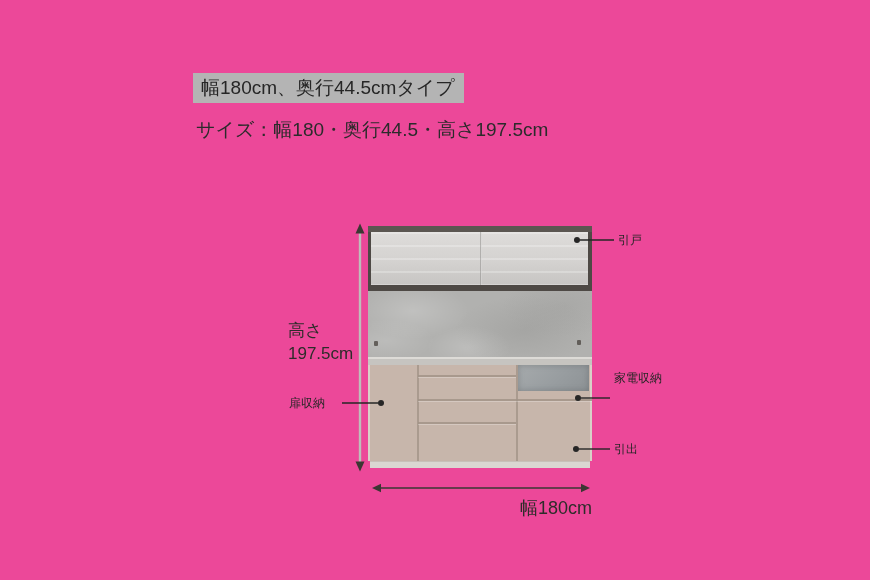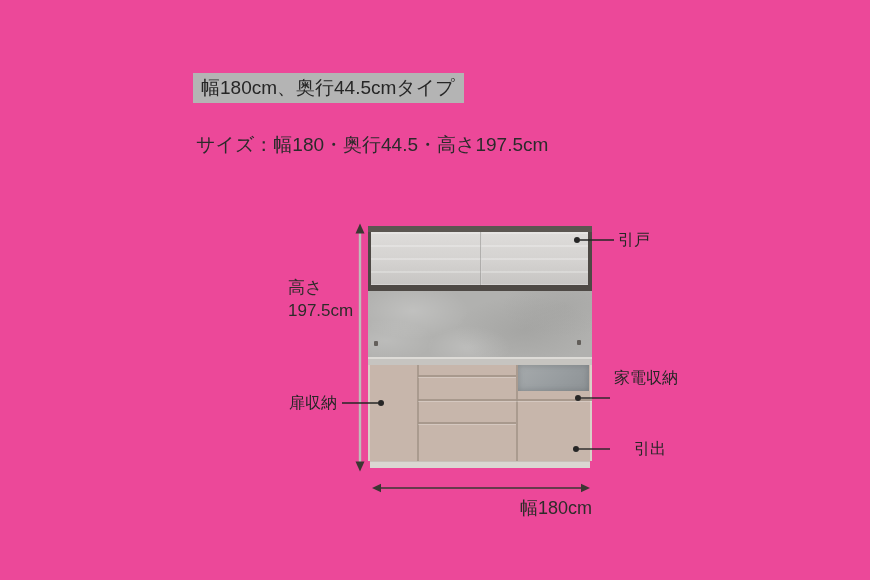--- a/index.html
+++ b/index.html
@@ -6,21 +6,21 @@
   .canvas{
     position:relative;width:870px;height:580px;background:#ec4899;overflow:hidden;
     font-family:"Liberation Sans","DejaVu Sans",sans-serif;color:#2b2a28;
   }
   
   .title-badge{
     position:absolute;left:193px;top:73px;height:30px;line-height:30px;
     background:#b4b4b4;color:#262626;font-size:19px;padding:0 9px 0 8px;white-space:nowrap;
   }
   .subtitle{
-    position:absolute;left:196px;top:132px;font-size:19px;color:#2b2b2b;white-space:nowrap;
+    position:absolute;left:196px;top:117px;font-size:19px;color:#2b2b2b;white-space:nowrap;
   }
   
   .upper-cabinet{
     position:absolute;left:368px;top:226px;width:224px;height:65px;
     background:linear-gradient(180deg,#5b5651 0 6px,#4e4945 6px 100%);
     box-shadow:0 1px 0 rgba(0,0,0,.15);
   }
   .upper-doors{
     position:absolute;left:3px;right:4px;top:6px;bottom:6px;
     background:
@@ -66,27 +66,27 @@
     position:absolute;left:150px;top:0;width:71px;height:26px;
     background:linear-gradient(135deg,#a6aaac 0%,#989da0 55%,#8d9295 100%);
     box-shadow:inset 0 0 6px rgba(70,75,78,.35);
   }
   .plinth{
     position:absolute;left:370px;top:461px;width:220px;height:7px;
     background:linear-gradient(180deg,#c7c1b9 0 1px,#dad7d2 1px 100%);
   }
   
   .anno-svg{position:absolute;left:0;top:0;pointer-events:none;}
-  .dim-label{position:absolute;font-size:17px;line-height:23px;color:#2d2c2a;white-space:nowrap;}
+  .dim-label{position:absolute;font-size:17px;line-height:23px;color:#2d2c2a;white-space:nowrap;margin-top:43px;}
   .width-label{position:absolute;left:368px;top:496px;width:224px;text-align:right;font-size:18px;color:#2d2c2a;}
-  .callout-label{position:absolute;font-size:16px;line-height:20px;color:#262626;white-space:nowrap;}
+  .callout-label{position:absolute;font-size:12px;line-height:20px;color:#262626;white-space:nowrap;}
   .cl-hikido{left:618px;top:230px;}
   .cl-tobira{left:289px;top:393px;text-align:center;}
   .cl-kaden{left:614px;top:368px;}
-  .cl-hikidashi{left:614px;top:439px;margin-left:20px;}
+  .cl-hikidashi{left:614px;top:439px;}
 </style>
 </head>
 <body>
 
 <div class="canvas">
 
   <div class="title-badge">幅180cm、奥行44.5cmタイプ</div>
   <div class="subtitle">サイズ：幅180・奥行44.5・高さ197.5cm</div>
 
   <div class="upper-cabinet">

